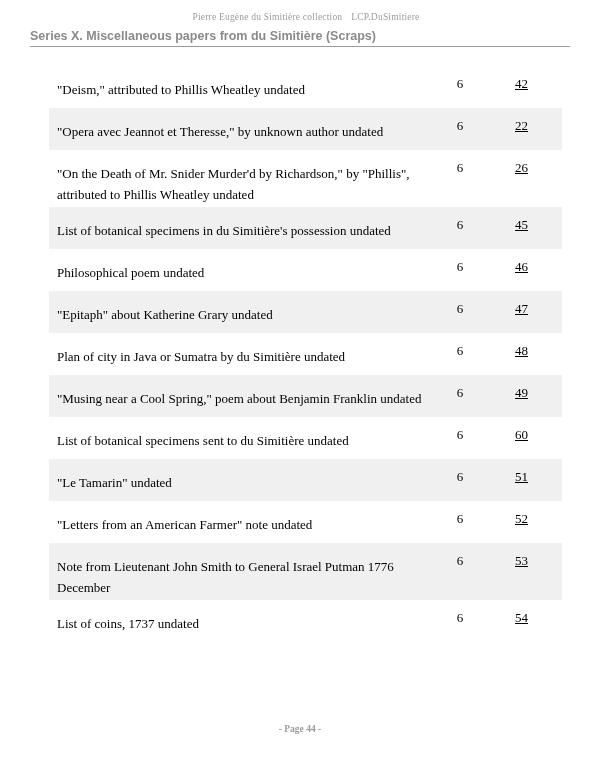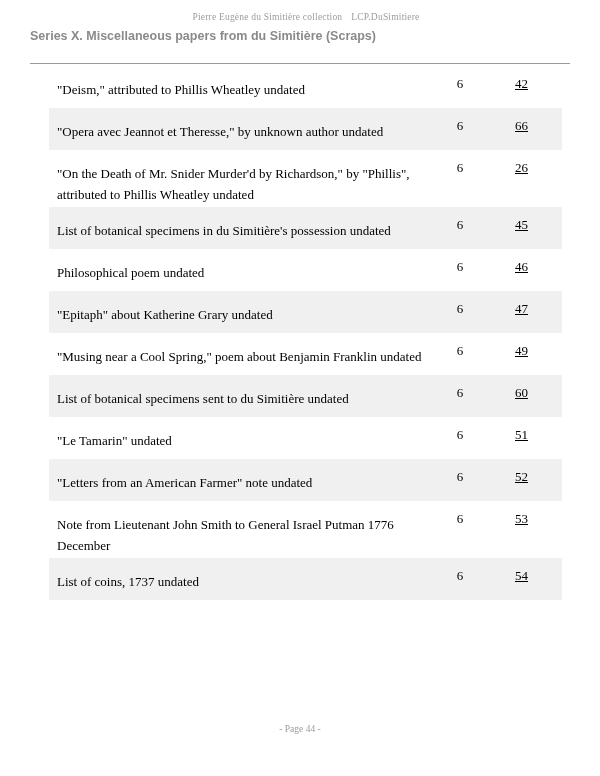--- a/index.html
+++ b/index.html
@@ -30,21 +30,21 @@
   }
   .doc-header .call-number{ margin-left:9px; }
   .series-heading{
     position:absolute;
     top:29px; left:30px; width:540px;
     font-family:"Liberation Sans", sans-serif;
     font-weight:bold;
     font-size:12.5px;
     line-height:14px;
     color:var(--heading);
-    padding-bottom:20px;
+    padding-bottom:3px;
     border-bottom:1px solid var(--rule);
   }
   table.container-list{
     position:absolute;
     top:66px; left:49px;
     width:513px;
     border-collapse:collapse;
     table-layout:fixed;
   }
   table.container-list tr:nth-child(even){ background:var(--stripe); }
@@ -68,20 +68,21 @@
     padding:7px 0 14px 0;
     text-align:center;
     text-decoration:underline;
   }
   .page-footer{
     position:absolute;
     top:724px; left:0; right:0;
     text-align:center;
     font-size:9.5px;
     color:var(--muted);
+    font-weight:bold;
   }
 </style>
 </head>
 <body>
 
 <div class="page">
 
   <div class="doc-header">
     <span class="collection-title">Pierre Eugène du Simitière collection</span><span class="call-number">LCP.DuSimitiere</span>
   </div>
@@ -91,41 +92,46 @@
   <table class="container-list">
     <tbody>
         <tr>
       <td class="desc">"Deism," attributed to Phillis Wheatley undated</td>
       <td class="box">6</td>
       <td class="folder">42</td>
     </tr>
         <tr>
       <td class="desc">"Opera avec Jeannot et Theresse," by unknown author undated</td>
       <td class="box">6</td>
-      <td class="folder">66</td>
+      <td class="folder">22</td>
     </tr>
         <tr>
       <td class="desc">"On the Death of Mr. Snider Murder'd by Richardson," by "Phillis", attributed to Phillis Wheatley undated</td>
       <td class="box">6</td>
       <td class="folder">26</td>
     </tr>
         <tr>
       <td class="desc">List of botanical specimens in du Simitière's possession undated</td>
       <td class="box">6</td>
       <td class="folder">45</td>
     </tr>
         <tr>
       <td class="desc">Philosophical poem undated</td>
       <td class="box">6</td>
       <td class="folder">46</td>
     </tr>
         <tr>
       <td class="desc">"Epitaph" about Katherine Grary undated</td>
       <td class="box">6</td>
       <td class="folder">47</td>
+    </tr>
+        <tr>
+      <td class="desc">Plan of city in Java or Sumatra by du Simitière undated</td>
+      <td class="box">6</td>
+      <td class="folder">48</td>
     </tr>
         <tr>
       <td class="desc">"Musing near a Cool Spring," poem about Benjamin Franklin undated</td>
       <td class="box">6</td>
       <td class="folder">49</td>
     </tr>
         <tr>
       <td class="desc">List of botanical specimens sent to du Simitière undated</td>
       <td class="box">6</td>
       <td class="folder">60</td>

